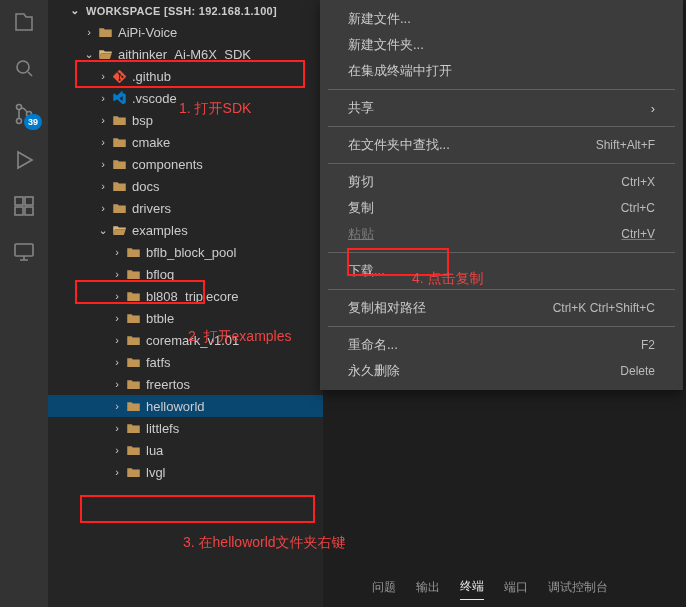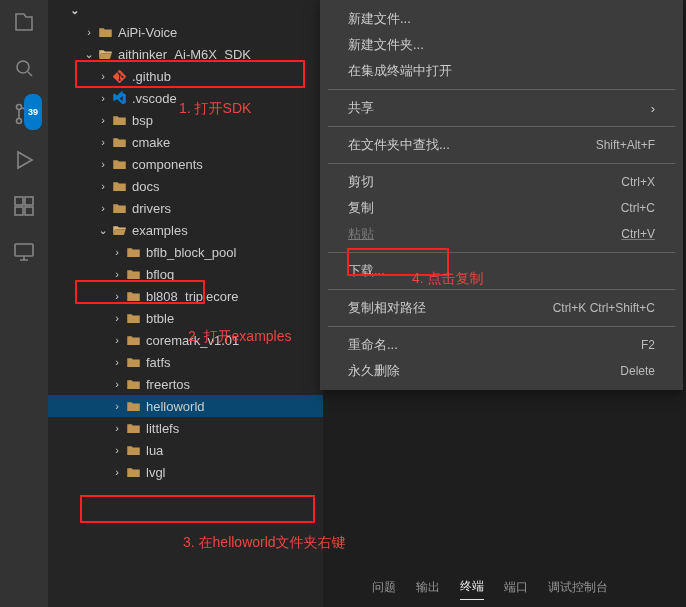--- a/index.html
+++ b/index.html
@@ -1,19 +1,19 @@
 <!DOCTYPE html>
 <html><head>
 <meta charset="utf-8">
 <style>
 *{margin:0;padding:0;box-sizing:border-box;font-family:-apple-system,"Segoe UI",sans-serif;}
 body{background:#1e1e1e;color:#ccc;width:686px;height:607px;overflow:hidden;position:relative;}
 .activity-bar{position:absolute;left:0;top:0;width:48px;height:607px;background:#333;display:flex;flex-direction:column;align-items:center;padding-top:8px;gap:18px;}
 .activity-bar .ab-icon{width:28px;height:28px;display:flex;align-items:center;justify-content:center;color:#858585;cursor:pointer;position:relative;}
-.badge{position:absolute;bottom:-2px;right:-4px;background:#007acc;color:#fff;font-size:9px;border-radius:8px;padding:13px 4px;font-weight:600;}
+.badge{position:absolute;bottom:-2px;right:-4px;background:#007acc;color:#fff;font-size:9px;border-radius:8px;padding:3px 4px;font-weight:600;}
 .explorer{position:absolute;left:48px;top:0;width:275px;height:607px;background:#252526;overflow:hidden;}
 .ws-header{display:flex;align-items:center;padding:4px 8px 4px 20px;font-size:11px;font-weight:700;color:#ccc;letter-spacing:.3px;}
 .ws-header .chev{margin-right:4px;}
 .tree{font-size:13px;color:#ccc;}
 .row{display:flex;align-items:center;height:22px;padding-left:0;cursor:pointer;white-space:nowrap;}
 .row.selected{background:#094771;}
 .chev{width:14px;display:inline-flex;justify-content:center;color:#ccc;font-size:11px;}
 .icon{width:18px;display:inline-flex;justify-content:center;margin-right:4px;}
 .label{color:#ccc;}
 .indent{display:inline-block;}
@@ -71,20 +71,21 @@
       <svg width="24" height="24" viewBox="0 0 24 24" fill="none" stroke="currentColor" stroke-width="1.6">
         <rect x="3" y="4" width="18" height="12" rx="1"></rect>
         <path d="M8 20h8M12 16v4"></path>
       </svg>
     </div>
 </div>
 
 <div class="explorer">
   <div class="ws-header">
     <span class="chev">⌄</span>
+    <span>WORKSPACE [SSH: 192.168.1.100]</span>
   </div>
   <div class="tree" id="tree">
       <div class="row">
         <span class="indent" style="width:34px"></span>
         <span class="chev">›</span>
         <span class="icon">
           <svg width="15" height="15" viewBox="0 0 24 24">
             <path fill="#c09553" d="M2 5h7l2 2h11v12H2z"></path>
           </svg>
         </span>

